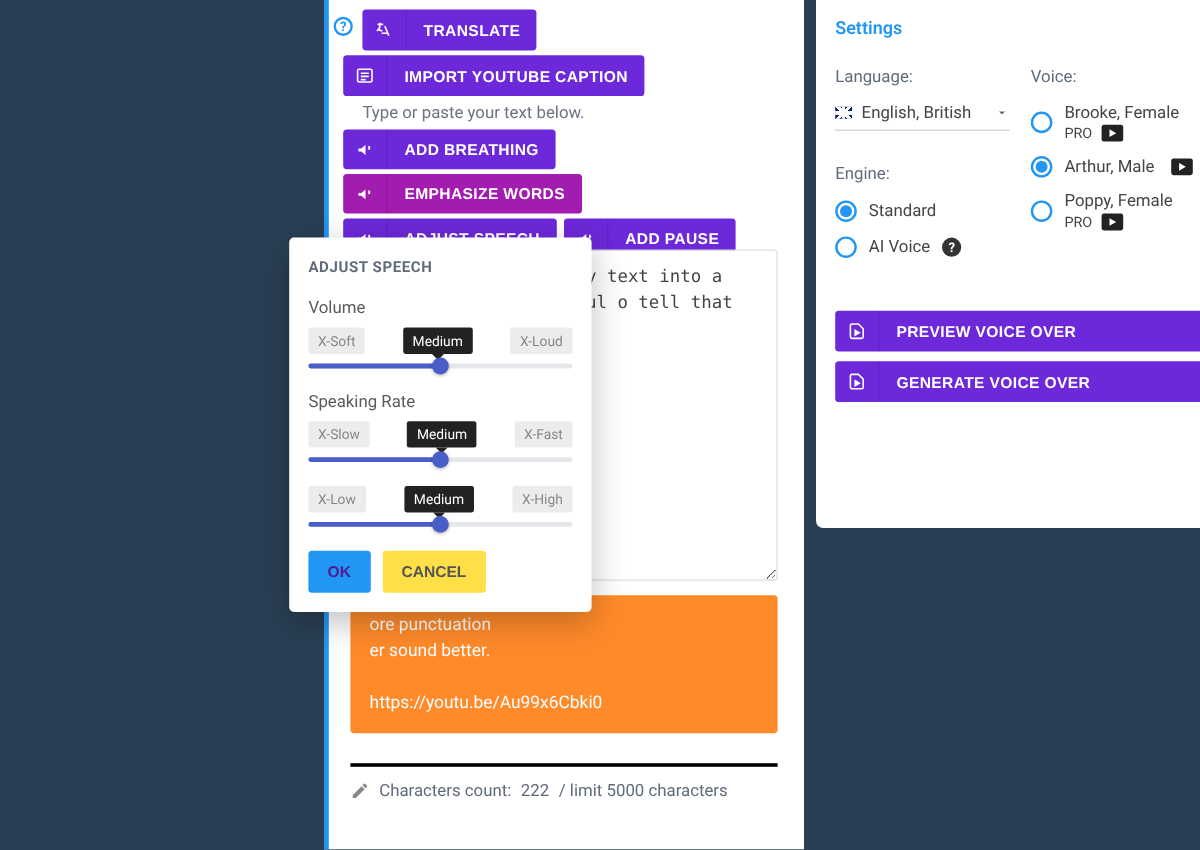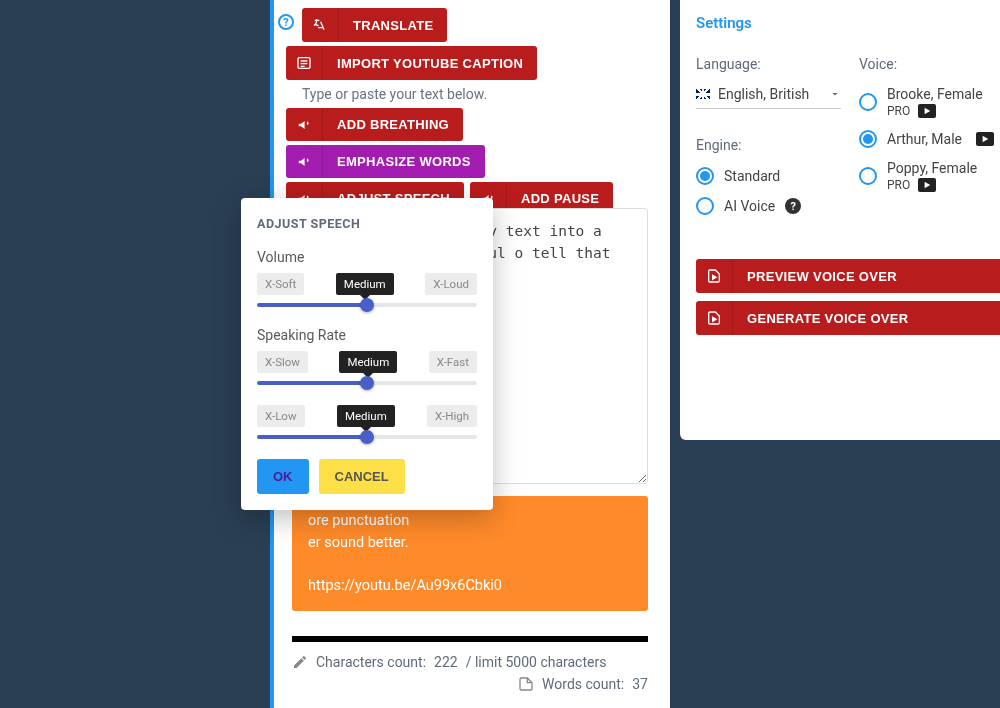--- a/index.html
+++ b/index.html
@@ -2,31 +2,31 @@
 <html><head>
 <meta charset="utf-8">
 <style>
 * { box-sizing: border-box; margin: 0; padding: 0; }
 body { font-family: -apple-system, BlinkMacSystemFont, 'Segoe UI', Roboto, sans-serif; background: #2a3f54; width: 1000px; height: 708px; overflow: hidden; position: relative; }
 .main-panel { position: absolute; left: 270px; top: 0; width: 400px; height: 708px; background: #fff; border-left: 4px solid #2196f3; }
 .right-panel { position: absolute; left: 680px; top: 0; width: 340px; height: 440px; background: #fff; border-radius: 0 0 0 6px; padding: 14px 16px; }
 .btn { display: inline-flex; align-items: center; border: none; cursor: pointer; font-weight: 700; font-size: 13px; color: #fff; border-radius: 3px; letter-spacing: 0.3px; }
 .btn-icon-part { padding: 9px 10px; display: flex; align-items: center; border-right: 1px solid rgba(0,0,0,0.12); }
 .btn-text-part { padding: 9px 14px; }
-.green { background: #b91c1c; }
-.blue { background: #b91c1c; }
+.green { background: #6d28d9; }
+.blue { background: #6d28d9; }
 .orange { background: #a21caf; }
 .btn-row { margin: 4px 0 4px 12px; }
 .btn-row.two { display: flex; gap: 6px; }
 .help-circle { position: absolute; left: 4px; top: 14px; width: 16px; height: 16px; border: 2px solid #2196f3; border-radius: 50%; color: #2196f3; font-size: 11px; font-weight: 700; display: flex; align-items: center; justify-content: center; }
 .subtle-text { color: #6b7280; font-size: 14px; margin: 6px 0 6px 28px; }
 .textarea { position: absolute; left: 18px; top: 208px; width: 356px; height: 276px; border: 1px solid #ddd; border-radius: 3px; padding: 12px; font-size: 14.5px; color: #444; resize: both; line-height: 1.5; }
 .tip-box { position: absolute; left: 18px; top: 496px; width: 356px; background: #ff8a2a; color: #fff; border-radius: 3px; padding: 14px 16px; font-size: 14.5px; line-height: 1.55; }
 .tip-link { font-weight: 400; }
-.footer { position: absolute; left: 18px; top: 636px; width: 356px; border-top: 6px solid #000000; padding-top: 12px; color: #5f6b7a; font-size: 14px; }
+.footer { position: absolute; left: 18px; top: 636px; width: 356px; border-top: 3px solid #000000; padding-top: 12px; color: #5f6b7a; font-size: 14px; }
 .footer-row { display: flex; align-items: center; justify-content: flex-start; gap: 8px; margin-bottom: 6px; }
 .footer-row.right { justify-content: flex-end; }
 .settings-title { color: #2196f3; font-weight: 600; font-size: 15px; margin-bottom: 24px; }
 .settings-cols { display: flex; gap: 18px; }
 .settings-col { flex: 1; }
 .label { color: #5f6b7a; font-size: 14px; margin-bottom: 14px; }
 .dropdown { display: flex; align-items: center; gap: 8px; color: #444; font-size: 14px; border-bottom: 1px solid #ccc; padding-bottom: 6px; cursor: pointer; }
 .flag { width: 14px; height: 10px; background: linear-gradient(#012169 0 100%); position: relative; display: inline-block; }
 .flag::before, .flag::after { content: ''; position: absolute; inset: 0; }
 .flag::before { background: linear-gradient(45deg, transparent 42%, #fff 42% 58%, transparent 58%), linear-gradient(-45deg, transparent 42%, #fff 42% 58%, transparent 58%); }
@@ -140,28 +140,20 @@
 
   <div class="footer">
     <div class="footer-row">
       <svg width="16" height="16" viewBox="0 0 24 24" fill="#888">
           <path d="M3 17.25V21h3.75L17.81 9.94l-3.75-3.75L3 17.25zM20.71 7.04a1 1 0 000-1.41l-2.34-2.34a1 1 0 00-1.41 0l-1.83 1.83 3.75 3.75 1.83-1.83z"></path>
         </svg>
       <span>Characters count:</span>
       <span>222</span>
       <span>/ limit 5000 characters</span>
     </div>
-    <div class="footer-row right">
-      <svg width="16" height="16" viewBox="0 0 24 24" fill="none" stroke="#888" stroke-width="2">
-          <path d="M14 3H5a2 2 0 00-2 2v14a2 2 0 002 2h14a2 2 0 002-2V10l-7-7z"></path>
-          <path d="M14 3v7h7"></path>
-        </svg>
-      <span>Words count:</span>
-      <span>37</span>
-    </div>
   </div>
 </div>
 
 <div class="right-panel">
   <div class="settings-title">Settings</div>
   <div class="settings-cols">
     <div class="settings-col">
       <div class="label">Language:</div>
       <div class="dropdown">
         <span class="flag"></span>

